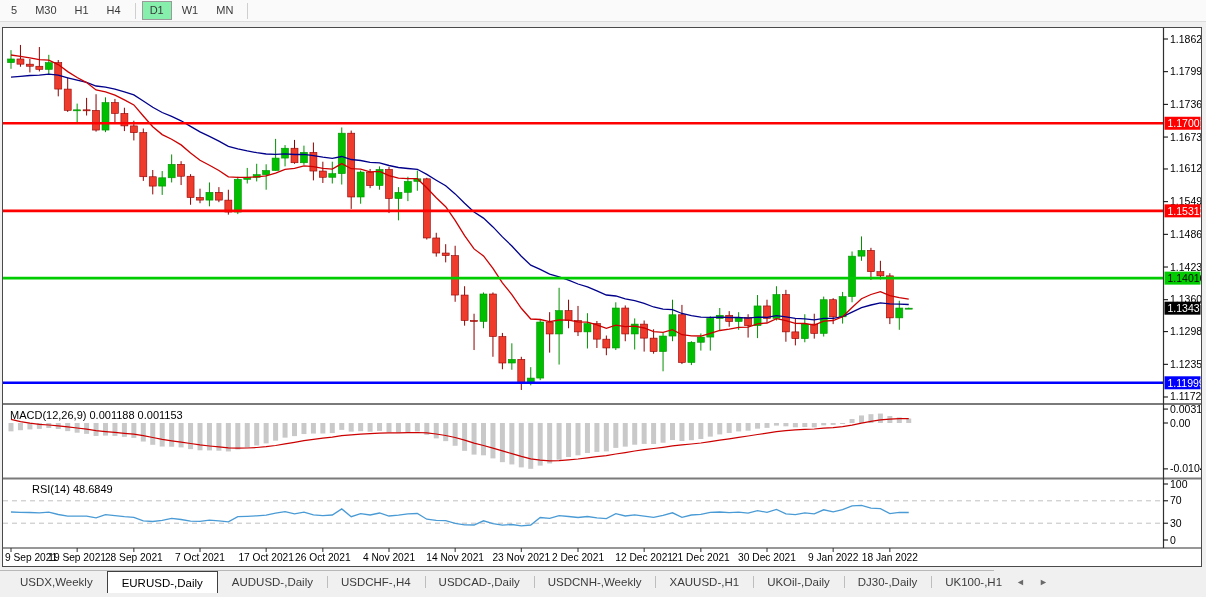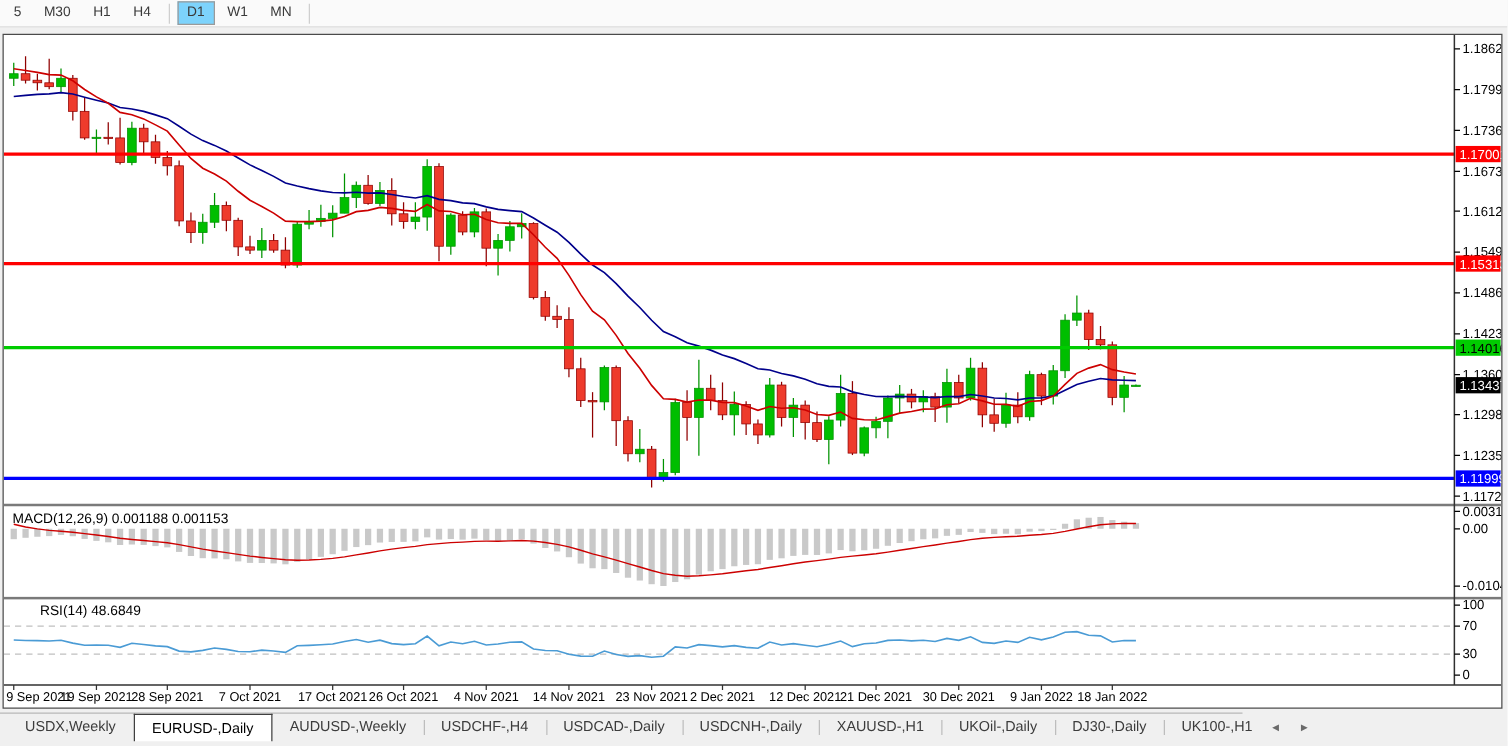--- a/index.html
+++ b/index.html
@@ -10,21 +10,21 @@
   }
   
   .toolbar{
     height:22px;background:#fafafa;border-bottom:1px solid #dcdcdc;
     display:flex;align-items:center;padding-left:2px;box-sizing:border-box;
   }
   .tf-btn{
     font-size:11px;color:#3a3a3a;padding:2px 7px;margin:0 1px;
     border:1px solid transparent;line-height:13px;cursor:default;user-select:none;
   }
-  .tf-btn.active{background:#7dd3fc;border:1px solid #9a9a9a;}
+  .tf-btn.active{background:#86efac;border:1px solid #9a9a9a;}
   .tb-sep{width:1px;height:16px;background:#cfcfcf;margin:0 5px;}
   
   .chart-window{
     position:absolute;left:2px;top:27px;width:1200px;height:540px;
     background:#ffffff;border:1px solid #4a4a4a;box-sizing:border-box;
   }
   .chart-window svg{position:absolute;left:0;top:0;}
   .overlay-label{position:absolute;font-size:11px;color:#000;white-space:pre;z-index:3;}
   #chart-title{left:8px;top:5px;}
   #chart-title .tri{font-size:8px;vertical-align:1px;margin-right:5px;color:#000;}
@@ -471,24 +471,24 @@
       </g>
     </svg>
 
   <div class="overlay-label" id="macd-label">MACD(12,26,9) 0.001188 0.001153</div>
   <div class="overlay-label" id="rsi-label">RSI(14) 48.6849</div>
 </div>
 
 <div class="tabbar" id="tabbar">
     <div class="tab">USDX,Weekly</div>
     <div class="tab active">EURUSD-,Daily</div>
-    <div class="tab">AUDUSD-,Weekly</div>
+    <div class="tab">AUDUSD-,Daily</div>
     <div class="tab">USDCHF-,H4</div>
     <div class="tab">USDCAD-,Daily</div>
-    <div class="tab">USDCNH-,Daily</div>
+    <div class="tab">USDCNH-,Weekly</div>
     <div class="tab">XAUUSD-,H1</div>
     <div class="tab">UKOil-,Daily</div>
     <div class="tab">DJ30-,Daily</div>
     <div class="tab">UK100-,H1</div>
     <div class="tab-arrows">
       <span>◄</span>
       <span>►</span>
     </div>
   </div>
 <div class="statusbar"></div>

